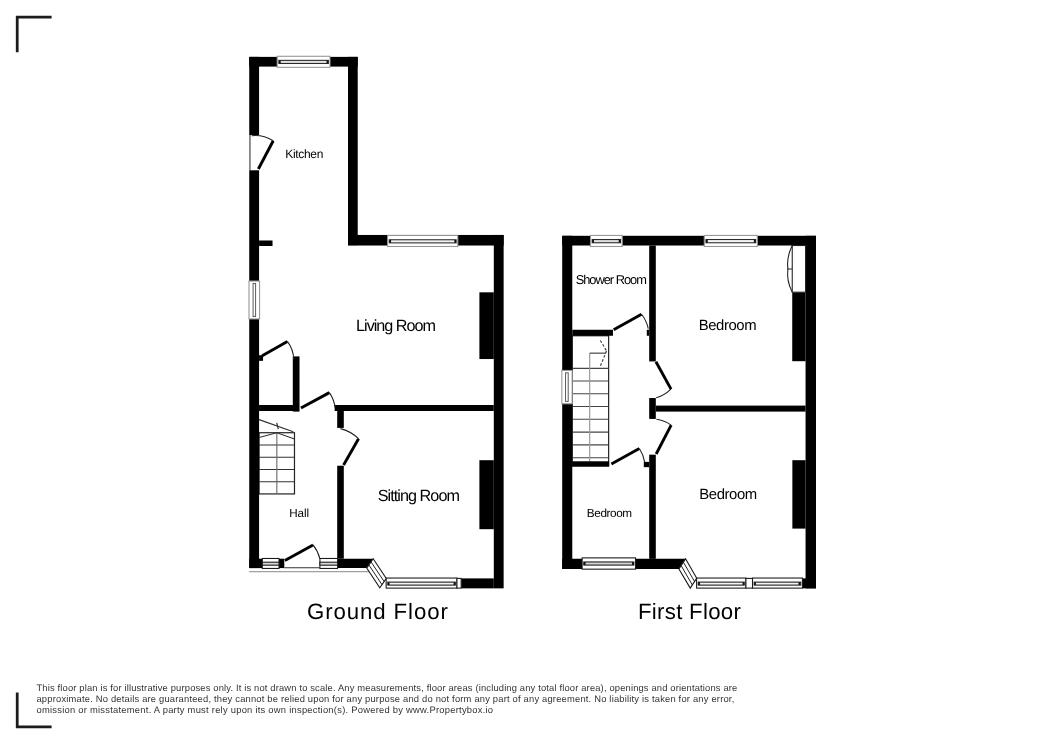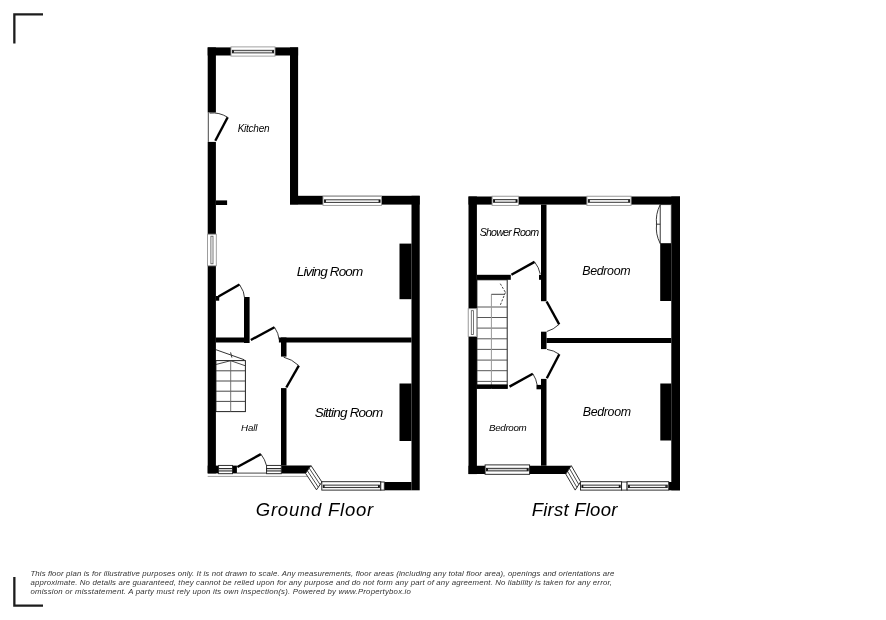--- a/index.html
+++ b/index.html
@@ -1,14 +1,14 @@
 <!DOCTYPE html>
 <html><head><meta charset="utf-8"><style>
 html,body{margin:0;padding:0;background:#fff;}
-.page{position:relative;width:842px;height:620px;overflow:hidden;font-family:"Liberation Sans",sans-serif;font-style:italic;}
+.page{position:relative;width:842px;height:620px;overflow:hidden;font-family:"Liberation Sans",sans-serif;}
 </style></head>
 <body>
 <div class="page">
 <svg width="886" height="620" viewBox="0 0 886 620">
 <rect x="0" y="0" width="886" height="620" fill="#fff"></rect>
 
 <g fill="none" stroke="#1c1c1c" stroke-width="2.3">
 <path d="M14.35 43.5 L14.35 14.35 L43 14.35"></path>
 <path d="M843.4 14.35 L871.65 14.35 L871.65 43.5"></path>
 <path d="M14.35 577 L14.35 605.65 L43 605.65"></path>

